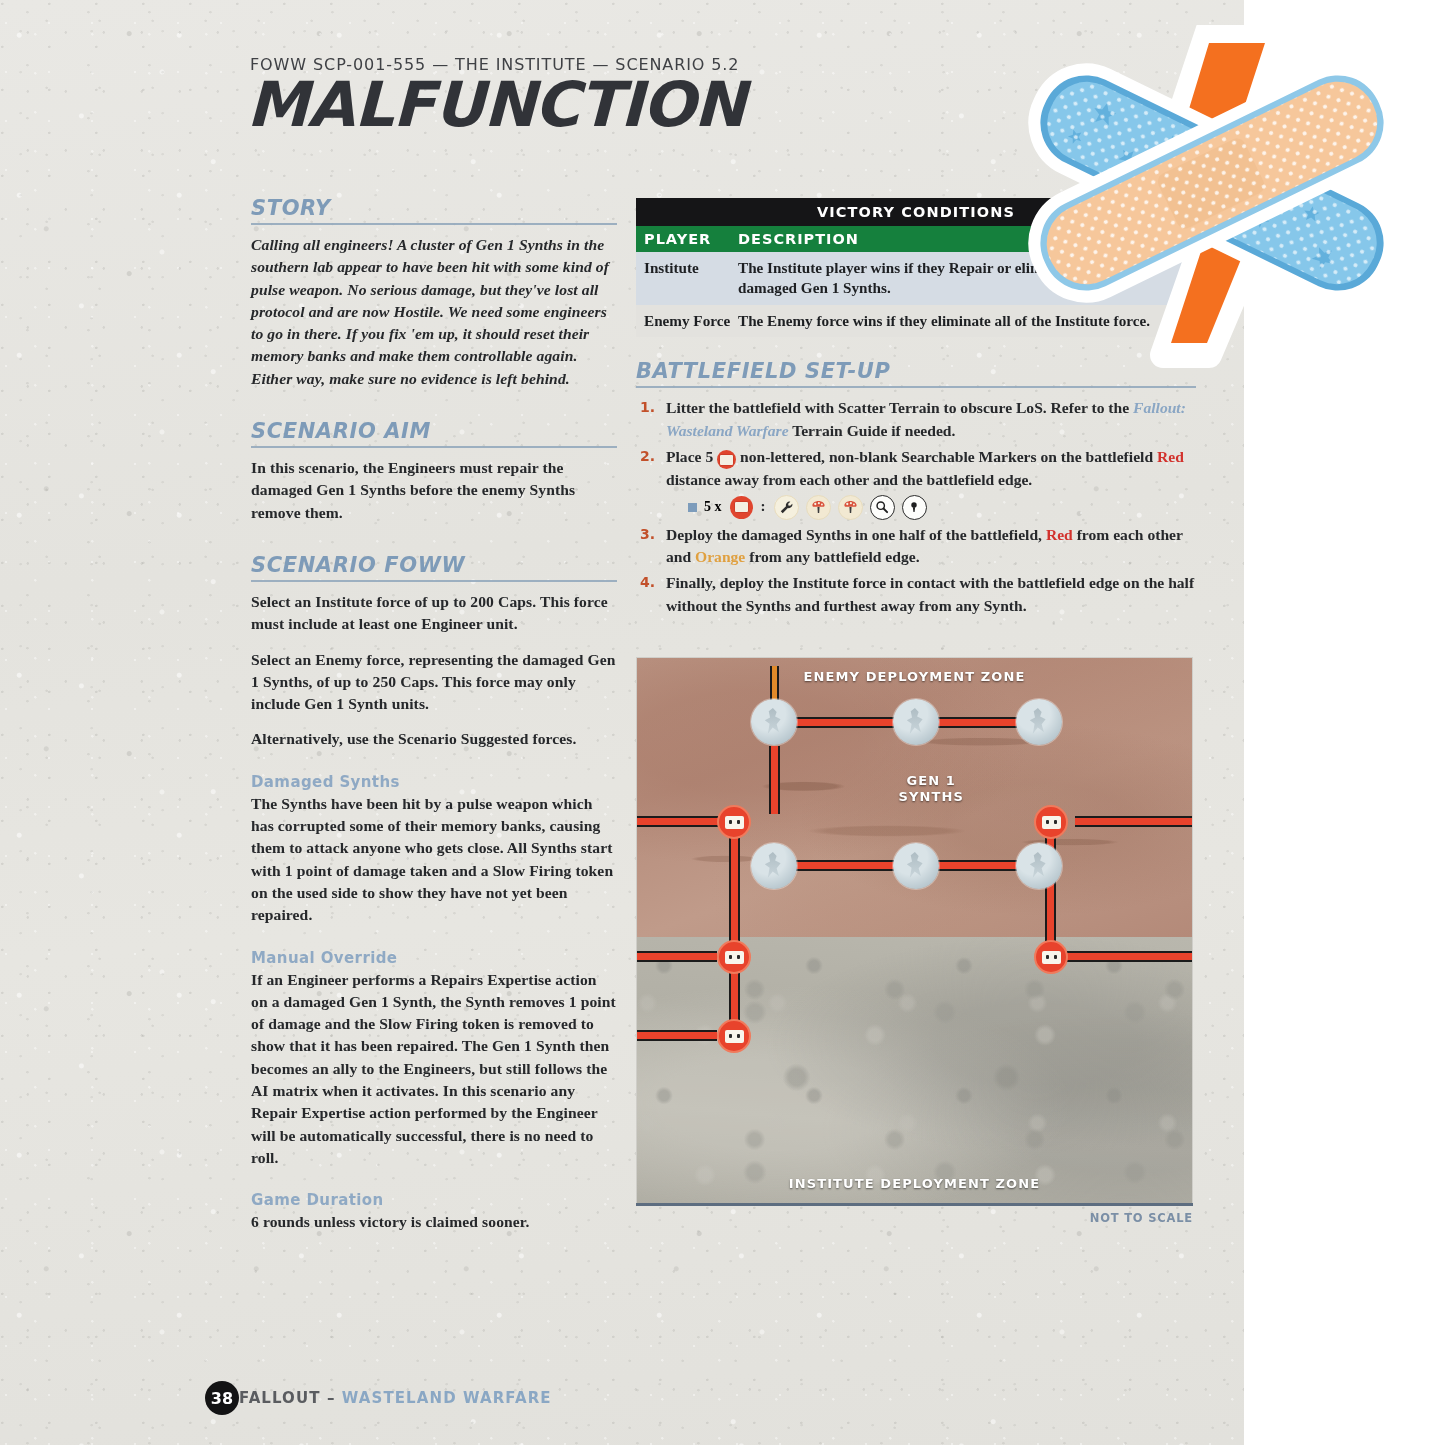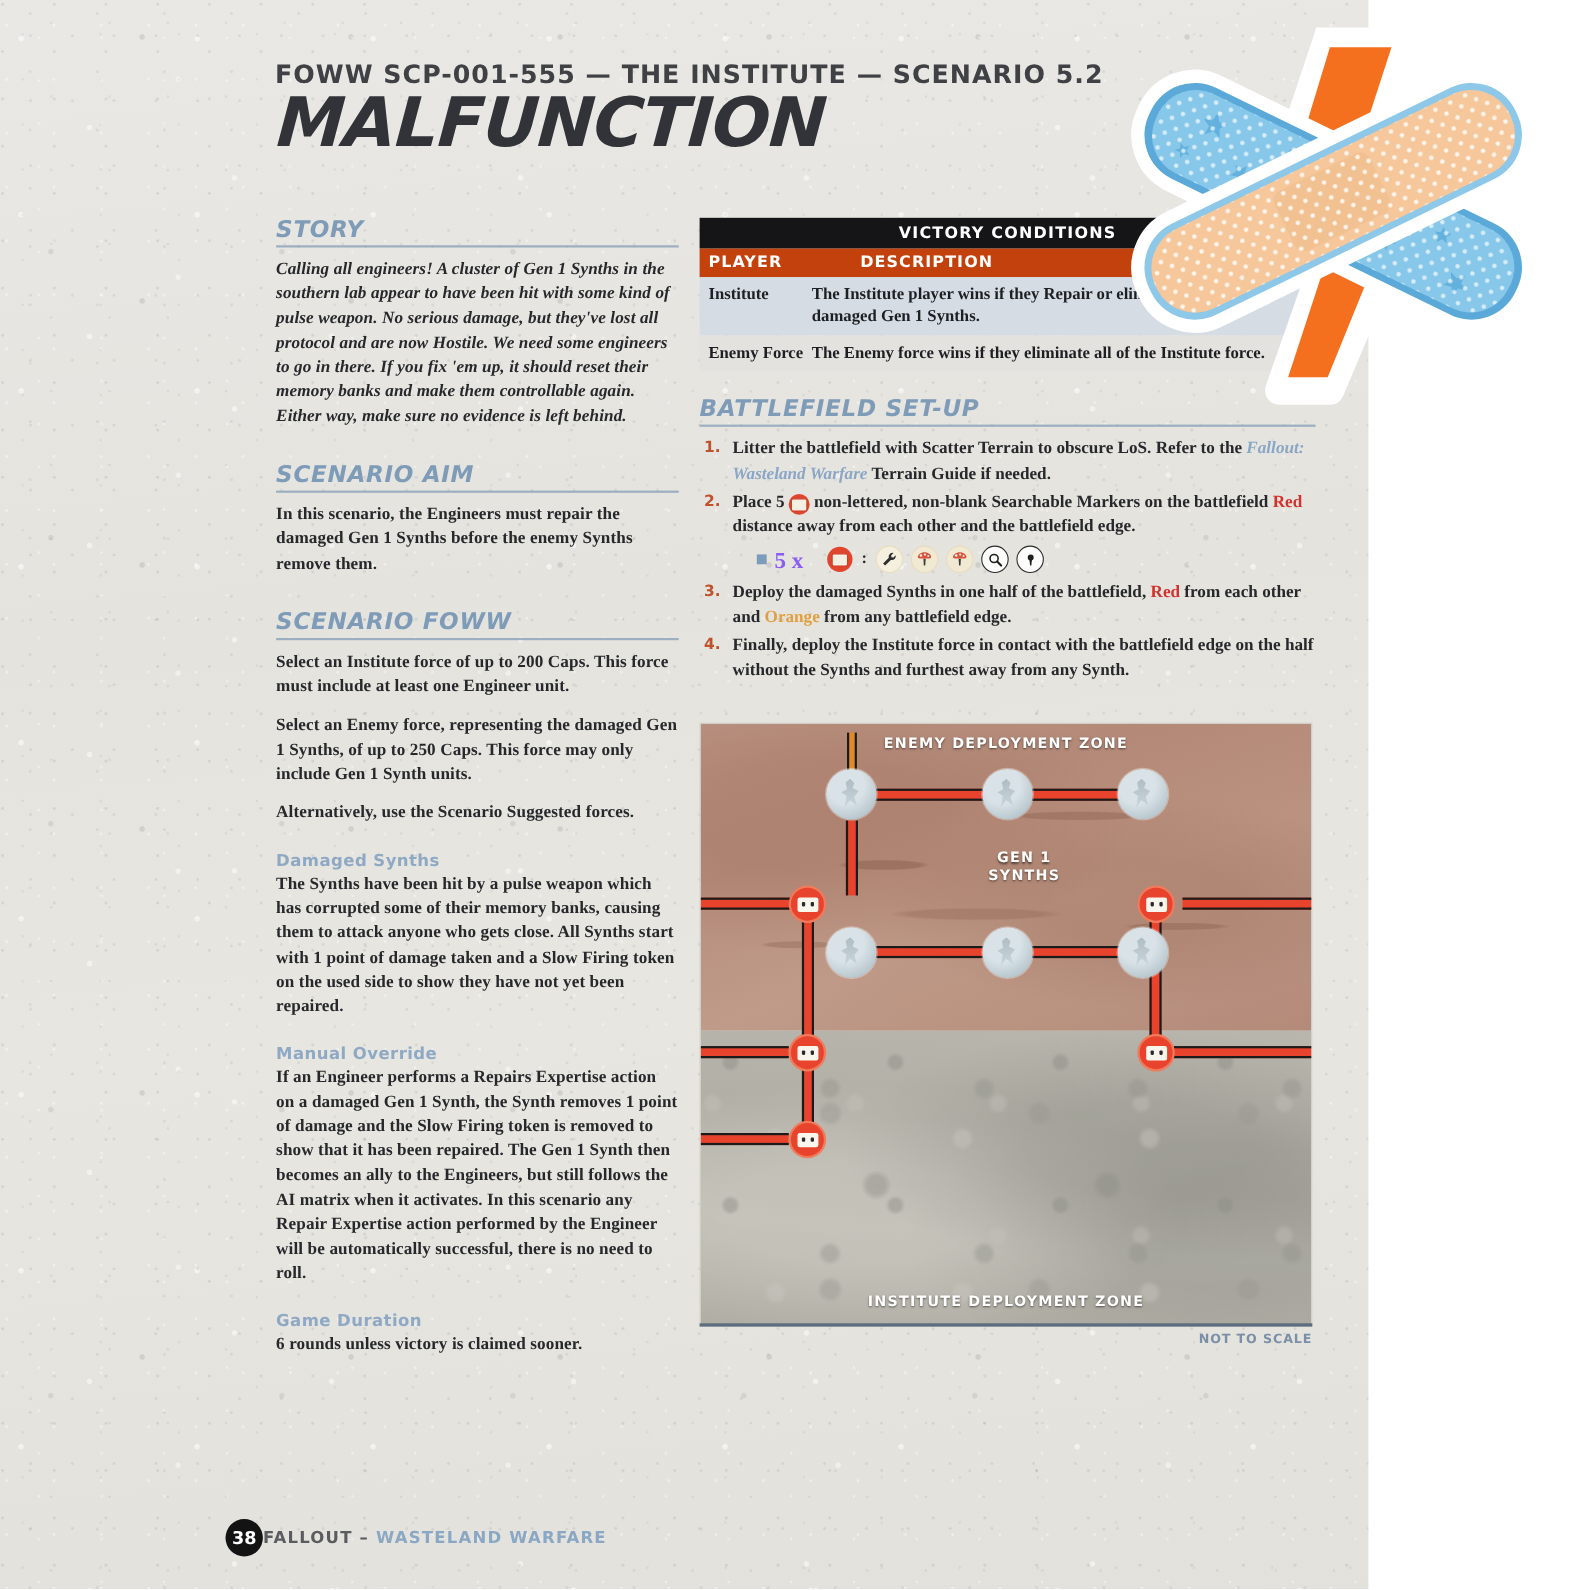--- a/index.html
+++ b/index.html
@@ -49,22 +49,22 @@
       radial-gradient(circle at 62% 88%, rgba(255,255,255,.5) 0 1px, transparent 1.5px);
     background-size: 47px 43px, 61px 53px, 38px 59px, 71px 41px, 53px 67px, 43px 49px, 57px 39px;
     pointer-events: none;
     opacity: .85;
   }
 
   
   #header { position: absolute; left: 250px; top: 55px; width: 800px; }
   .eyebrow {
     font-family: "DejaVu Sans", sans-serif;
-    font-weight: 700;
-    font-size: 23px;
+    font-weight: 400;
+    font-size: 16px;
     letter-spacing: 0.9px;
     color: #3f4145;
     white-space: nowrap;
   }
   .page-title {
     font-family: "DejaVu Sans", sans-serif;
     font-weight: 700;
     font-style: italic;
     font-size: 62px;
     letter-spacing: -1px;
@@ -125,28 +125,27 @@
     color: #ffffff;
     font-family: "DejaVu Sans", sans-serif;
     font-weight: 700;
     font-size: 14.5px;
     letter-spacing: 1.1px;
     text-align: center;
     padding: 6px 0 6px 0;
   }
   .vt-head {
     display: flex;
-    background: #c2410c;
+    background: #15803d;
     color: #ffffff;
     font-family: "DejaVu Sans", sans-serif;
     font-weight: 700;
     font-size: 14.5px;
     letter-spacing: 1px;
     padding: 5px 0;
-    gap: 44px;
   }
   .vt-row {
     display: flex;
     font-family: "Liberation Serif", serif;
     font-size: 15.2px;
     color: #1d1f22;
     line-height: 1.30;
     padding: 6px 0 7px 0;
     font-weight: 600;
   }
@@ -195,23 +194,23 @@
   }
   .sq-bullet {
     width: 9px; height: 9px;
     background: #7d9cbb;
     display: inline-block;
     flex: 0 0 auto;
   }
   .five-x {
     font-family: "Liberation Serif", serif;
     font-weight: 700;
-    font-size: 21px;
-    color: #8b5cf6;
-    margin-right: 15px;
+    font-size: 14px;
+    color: #000000;
+    margin-right: 1px;
   }
 
   
   .tok {
     width: 23px; height: 23px;
     border-radius: 50%;
     display: inline-flex;
     align-items: center;
     justify-content: center;
     flex: 0 0 auto;

